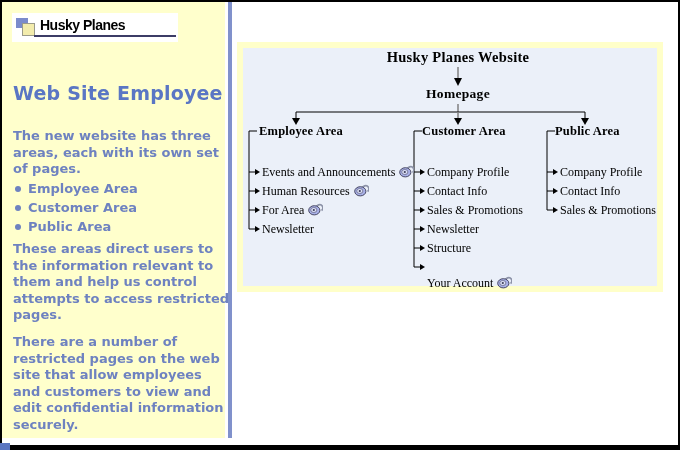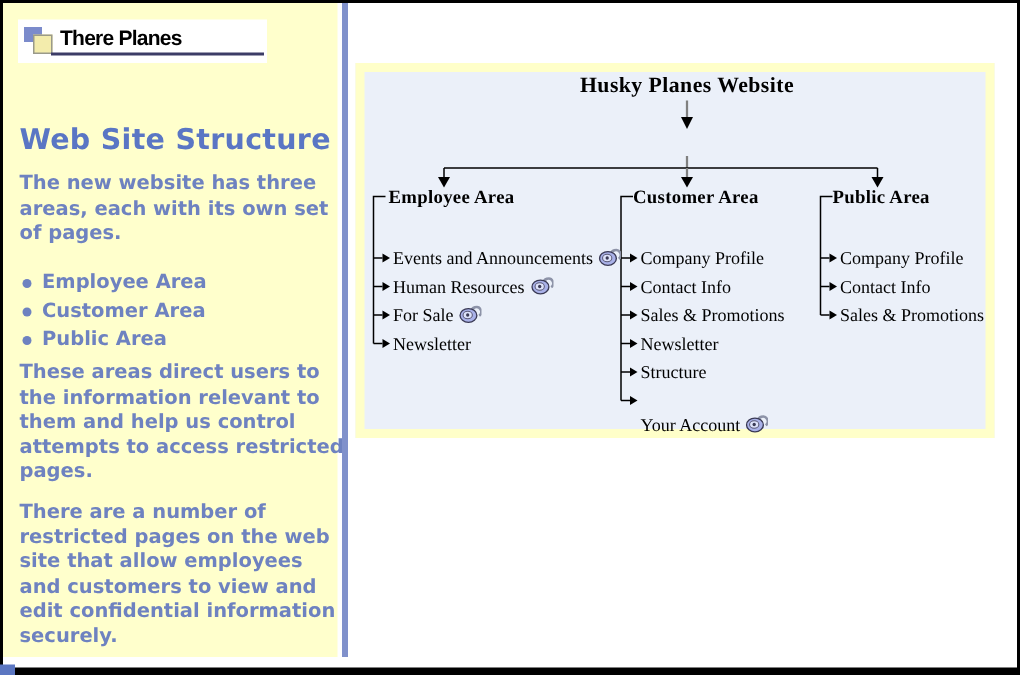--- a/index.html
+++ b/index.html
@@ -22,21 +22,21 @@
   .logo-sq1{position:absolute;left:0;top:0;width:12px;height:10px;background:#7b8bcb;}
   .logo-sq2{position:absolute;left:6px;top:5px;width:11px;height:11px;background:#f3ecac;border:1px solid #9a9a8a;}
   .banner-title{position:absolute;left:28px;top:4px;font-family:"Liberation Sans",sans-serif;
       font-weight:bold;font-size:14px;letter-spacing:-0.5px;color:#000;white-space:nowrap;}
   .banner-underline{position:absolute;left:22px;right:2px;bottom:5px;height:2px;background:#3c3c66;}
 
   .side-title{position:absolute;left:11px;top:80px;width:214px;color:#5a76c4;
       font-size:19px;font-weight:bold;letter-spacing:0.2px;}
   .side-para{position:absolute;left:11px;width:216px;color:#6e82c0;font-size:13px;
       font-weight:bold;line-height:16.5px;white-space:pre;}
-  .p1{top:113px;} .p2{top:239px;} .p3{top:332px;}
+  .p1{top:126px;} .p2{top:239px;} .p3{top:332px;}
   .side-bullets{position:absolute;left:11px;top:177px;width:216px;}
   .bullet-row{height:19px;display:flex;align-items:center;color:#6e82c0;
       font-size:13px;font-weight:bold;}
   .bullet-dot{width:6px;height:6px;border-radius:50%;background:#6e82c0;margin:0 7px 0 2px;flex:none;}
 
   
   .panel{position:absolute;left:237px;top:42px;width:414px;height:238px;
       border:6px solid #FFFFC9;background:#EBF0F9;}
   .panel-inner{position:absolute;left:0;top:0;width:414px;height:238px;
       font-family:"Liberation Serif","DejaVu Serif",serif;color:#000;}
@@ -61,25 +61,25 @@
   <div class="edge edge-bottom"></div>
   <div class="corner-notch"></div>
 
   <div class="sidebar">
 
     <div class="banner">
       <span class="logo">
         <span class="logo-sq1"></span>
         <span class="logo-sq2"></span>
       </span>
-      <span class="banner-title">There Planes</span>
+      <span class="banner-title">Husky Planes</span>
       <span class="banner-underline"></span>
     </div>
 
-    <div class="side-title">Web Site Structure</div>
+    <div class="side-title">Web Site Employee</div>
 
     <div class="side-para p1">The new website has three
 areas, each with its own set
 of pages.</div>
 
     <div class="side-bullets">
       <div class="bullet-row">
         <span class="bullet-dot"></span>
         <span>Employee Area</span>
       </div>
@@ -152,40 +152,41 @@
         <polyline points="312,83 304,83 304,162" fill="none" stroke="#000" stroke-width="1"></polyline>
         <line x1="304" y1="124" x2="310" y2="124" stroke="#000"></line>
           <polygon points="310,121 310,127 315,124" fill="#000"></polygon>
         <line x1="304" y1="143" x2="310" y2="143" stroke="#000"></line>
           <polygon points="310,140 310,146 315,143" fill="#000"></polygon>
         <line x1="304" y1="162" x2="310" y2="162" stroke="#000"></line>
           <polygon points="310,159 310,165 315,162" fill="#000"></polygon>
       </svg>
 
       <div class="tree-title">Husky Planes Website</div>
+      <div class="tree-root">Homepage</div>
 
       <div class="col-header" style="left:16px;top:76px;">Employee Area</div>
       <div class="node" style="left:19px;top:117px;">
         <span>Events and Announcements</span><svg class="lock" width="15" height="13" viewBox="0 0 15 13">
             <path d="M8.5 5.5 A3.2 3.2 0 1 1 13.5 7.5" fill="none" stroke="#8d93a8" stroke-width="1.7"></path>
             <ellipse cx="6.3" cy="7.3" rx="5.6" ry="4.6" fill="#a9b1e8" stroke="#3a3a55" stroke-width="0.9"></ellipse>
             <ellipse cx="5.8" cy="7" rx="3.1" ry="2.5" fill="#dde2fa" stroke="#5a5a77" stroke-width="0.7"></ellipse>
             <circle cx="5.8" cy="7" r="1.1" fill="#3a3a55"></circle>
           </svg>
       </div>
       <div class="node" style="left:19px;top:136px;">
         <span>Human Resources</span><svg class="lock" width="15" height="13" viewBox="0 0 15 13">
             <path d="M8.5 5.5 A3.2 3.2 0 1 1 13.5 7.5" fill="none" stroke="#8d93a8" stroke-width="1.7"></path>
             <ellipse cx="6.3" cy="7.3" rx="5.6" ry="4.6" fill="#a9b1e8" stroke="#3a3a55" stroke-width="0.9"></ellipse>
             <ellipse cx="5.8" cy="7" rx="3.1" ry="2.5" fill="#dde2fa" stroke="#5a5a77" stroke-width="0.7"></ellipse>
             <circle cx="5.8" cy="7" r="1.1" fill="#3a3a55"></circle>
           </svg>
       </div>
       <div class="node" style="left:19px;top:155px;">
-        <span>For Sale</span><svg class="lock" width="15" height="13" viewBox="0 0 15 13">
+        <span>For Area</span><svg class="lock" width="15" height="13" viewBox="0 0 15 13">
             <path d="M8.5 5.5 A3.2 3.2 0 1 1 13.5 7.5" fill="none" stroke="#8d93a8" stroke-width="1.7"></path>
             <ellipse cx="6.3" cy="7.3" rx="5.6" ry="4.6" fill="#a9b1e8" stroke="#3a3a55" stroke-width="0.9"></ellipse>
             <ellipse cx="5.8" cy="7" rx="3.1" ry="2.5" fill="#dde2fa" stroke="#5a5a77" stroke-width="0.7"></ellipse>
             <circle cx="5.8" cy="7" r="1.1" fill="#3a3a55"></circle>
           </svg>
       </div>
       <div class="node" style="left:19px;top:174px;">
         <span>Newsletter</span>
       </div>
 

